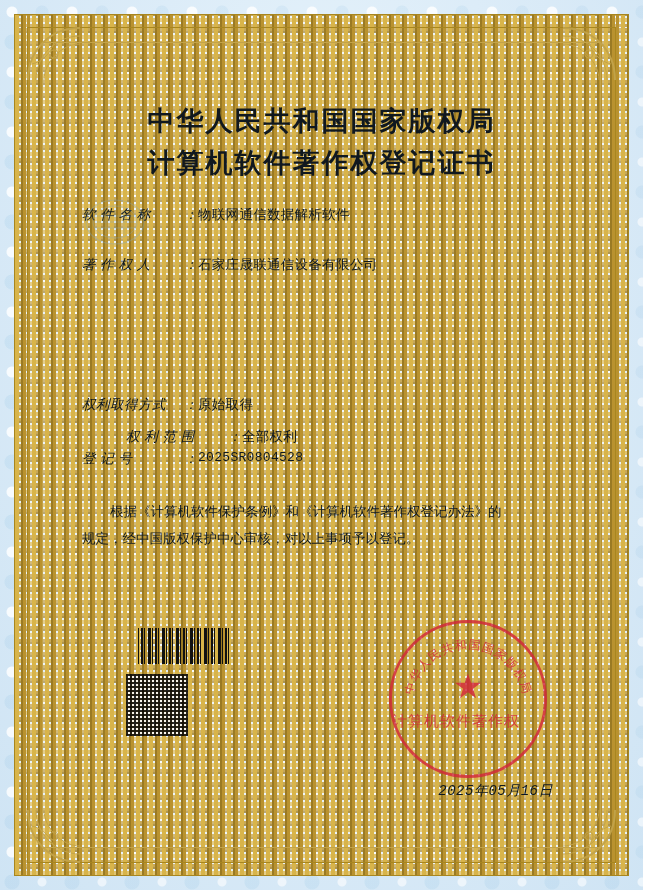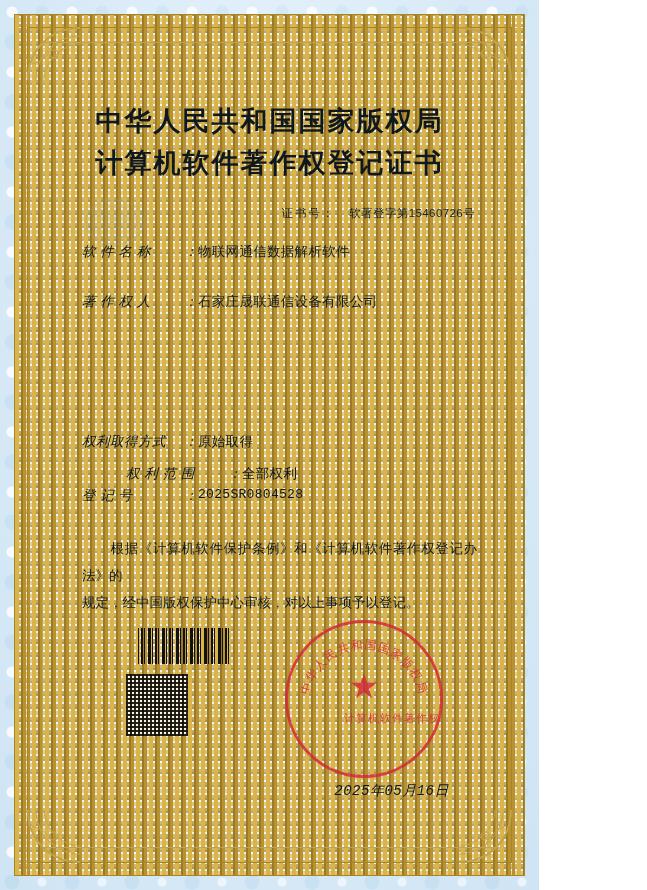--- a/index.html
+++ b/index.html
@@ -9,21 +9,21 @@
   }
   body {
     width: 647px;
     height: 890px;
     font-family: "Liberation Sans", sans-serif;
     -webkit-font-smoothing: antialiased;
   }
 
   .certificate {
     position: relative;
-    width: 539px;
+    width: 643px;
     height: 890px;
     box-sizing: border-box;
     background:
       radial-gradient(ellipse at 50% 30%, #e8f4fb 0%, #dcecf8 45%, #cfe4f4 100%);
     overflow: hidden;
   }
 
   
   .pattern {
     position: absolute;
@@ -252,22 +252,22 @@
     font-family: "Liberation Sans", sans-serif;
     font-size: 12px;
     fill: #d2273a;
     letter-spacing: 1px;
   }
   .seal .bottom-text {
     position: absolute;
     left: 0;
     right: 0;
     top: 88px;
-    text-align: right;
-    font-size: 11px;
+    text-align: left;
+    font-size: 15px;
     line-height: 1.45;
     color: #d2273a;
     letter-spacing: 1px;
     font-family: Liberation Serif, serif;
   }
 
   .issue-date {
     position: absolute;
     right: 34px;
     top: 726px;
@@ -333,24 +333,20 @@
         <path d="M10 20 H52 M10 26 H52 M10 32 H52" stroke="#7fa9c8" stroke-width="1"></path>
         <path d="M22 14 V38 M31 12 V40 M40 14 V38" stroke="#7fa9c8" stroke-width="0.8"></path>
       </svg>
     </div>
 
     <div class="title-block">
       <div class="title-line">中华人民共和国国家版权局</div>
       <div class="title-line">计算机软件著作权登记证书</div>
     </div>
 
-    <div class="cert-no">
-      <span class="label">证书号：</span>
-      <span class="value">软著登字第15460726号</span>
-    </div>
 
     <div class="fields">
       <div class="field-row">
         <span class="field-label spread">
           <span>软 件 名 称</span>
           <span class="field-colon">：</span>
         </span>
         <span class="field-value">
           <span>物联网通信数据解析软件</span>
         </span>

